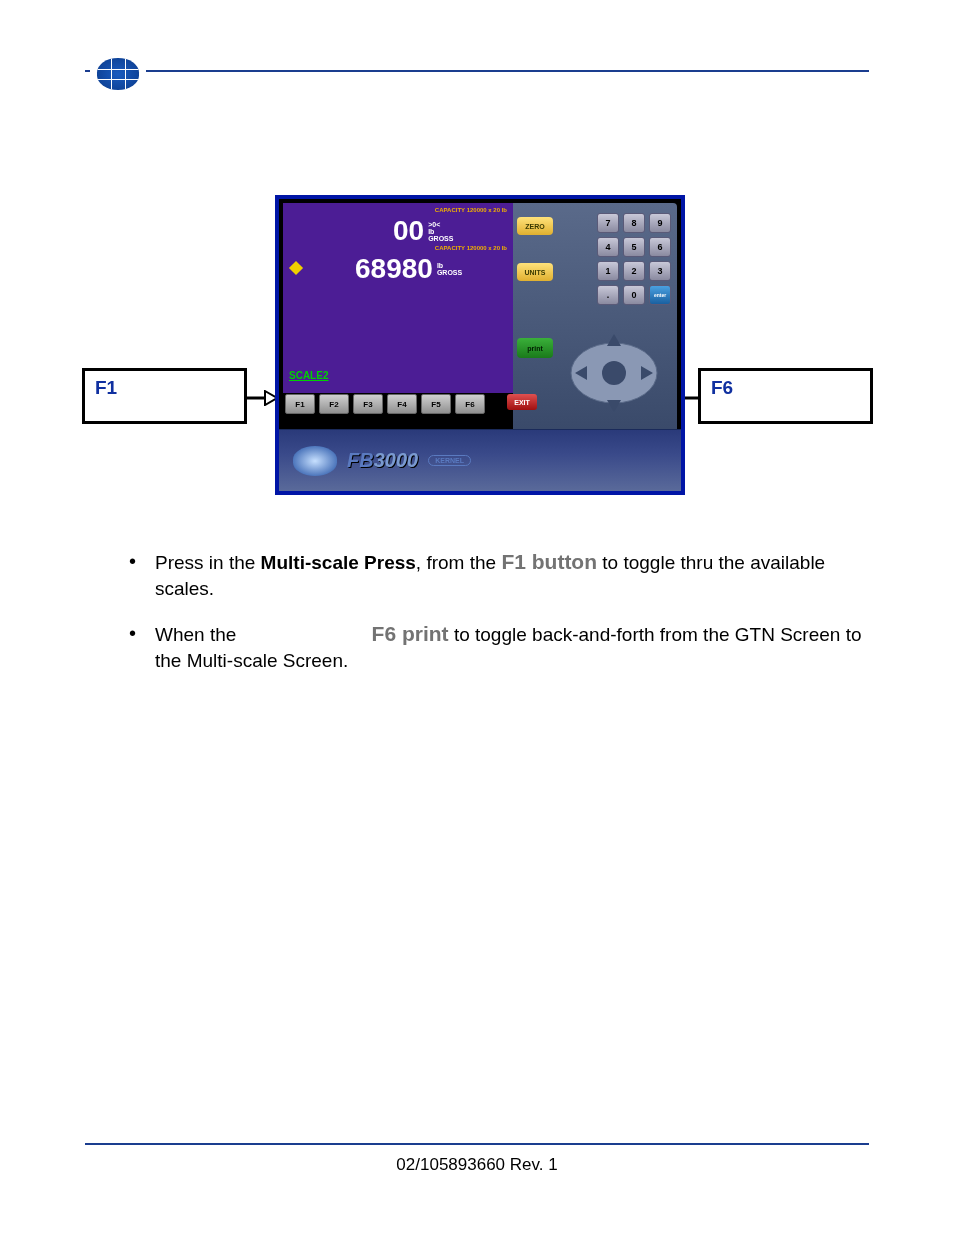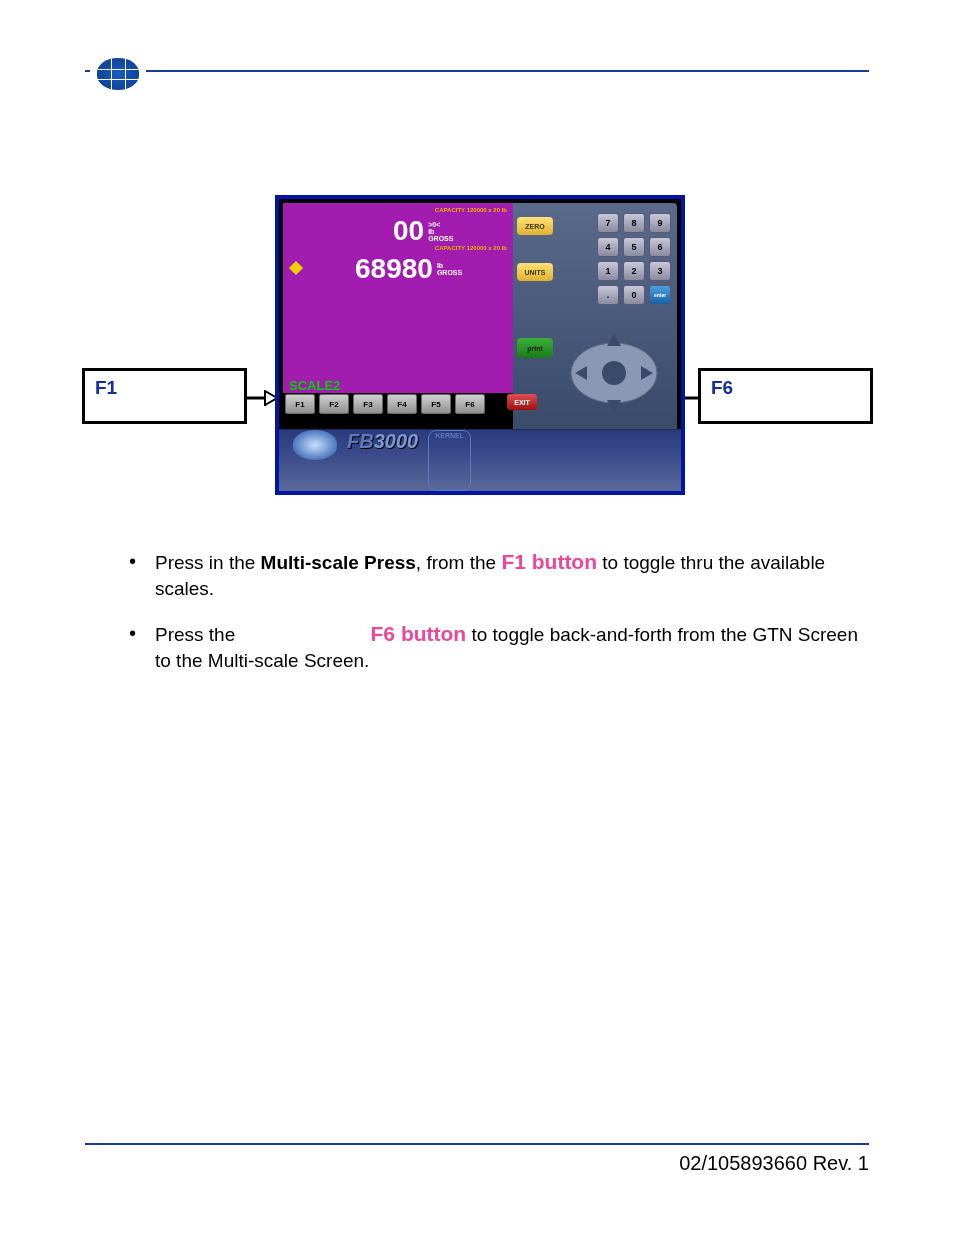--- a/index.html
+++ b/index.html
@@ -69,21 +69,21 @@
   }
   .device-upper {
     position: absolute;
     left: 0; right:0; top:0;
     height: 230px;
     display: flex;
   }
   .screen-area {
     width: 230px;
     height: 190px;
-    background: #a21caf;
+    background: #4c1d95;
     position: relative;
     margin: 4px 0 12px 4px;
   }
   .capacity-line {
     position:absolute;
     right:6px;
     font-size:6px;
     color:#f0b000;
     font-weight:bold;
   }
@@ -110,24 +110,25 @@
   .diamond {
     position:absolute;
     left:8px; top:60px;
     width:10px; height:10px;
     background:#f0d000;
     transform: rotate(45deg);
   }
   .scale-label {
     position:absolute;
     left:6px;
-    bottom:0;
-    font-size:13px;
+    bottom:12px;
+    font-size:10px;
     color:#00d000;
     font-weight:bold;
+    text-decoration:underline;
   }
 
   .right-panel {
     flex:1;
     background: linear-gradient(#5a6a8a, #3a4a6a);
     position:relative;
     margin:4px 4px 0 0;
     border-radius: 0 4px 0 0;
   }
   .side-btn {
@@ -222,20 +223,21 @@
     justify-content:center;
   }
 
   .device-bottom {
     position:absolute;
     left:0; right:0; bottom:0;
     height:62px;
     background: linear-gradient(#2a3a7a 0%, #3a4a8a 40%, #5a6a9a 100%);
     border-top: 1px solid #1a2a5a;
     display:flex;
+    align-items:center;
     gap:10px;
     padding-left:14px;
   }
   .bottom-logo {
     width:44px; height:30px;
     background: radial-gradient(ellipse at center, #c7e0ff 0%, #1a4aa0 100%);
     border-radius:50%/45%;
     position:relative;
   }
   .fb-text {
@@ -299,36 +301,36 @@
     margin-bottom:18px;
   }
   .body-text li::before {
     content:"•";
     position:absolute;
     left:4px;
     top:0;
     font-size:20px;
   }
   .bold { font-weight:bold; }
-  .blue-bold { font-weight:bold; color:#ec4899; font-size:21px; }
+  .blue-bold { font-weight:bold; color:#737373; font-size:21px; }
 
   
   .footer-rule {
     position:absolute;
     left:85px; right:85px;
     bottom:90px;
     border-top:2px solid #1a3d8f;
   }
   .footer {
     position:absolute;
     left:85px; right:85px;
     bottom:60px;
     display:flex;
-    justify-content:flex-end;
-    font-size:20px;
+    justify-content:center;
+    font-size:17px;
   }
 </style>
 </head>
 <body>
 
 <div class="header"></div>
 <div class="logo-wrap">
   <div class="logo-globe">
     <span class="v1"></span>
       <span class="v2"></span>
@@ -426,21 +428,21 @@
     <div class="kernel-pill">KERNEL</div>
   </div>
 </div>
 
 <div class="body-text">
   <ul>
     <li>
       <span>Press in the </span><span class="bold">Multi-scale Press</span><span>, from the </span><span class="blue-bold">F1 button</span><span> to toggle thru the available scales.</span>
     </li>
     <li>
-      <span>Press the </span><span style="display:inline-block;width:130px;"></span><span class="blue-bold">F6 button</span><span> to toggle back-and-forth from the GTN Screen to the Multi-scale Screen.</span>
+      <span>When the </span><span style="display:inline-block;width:130px;"></span><span class="blue-bold">F6 print</span><span> to toggle back-and-forth from the GTN Screen to the Multi-scale Screen.</span>
     </li>
   </ul>
 </div>
 
 <div class="footer-rule"></div>
 <div class="footer">
   <span>02/10</span>
   <span>58</span>
   <span>93660   Rev. 1</span>
 </div>

